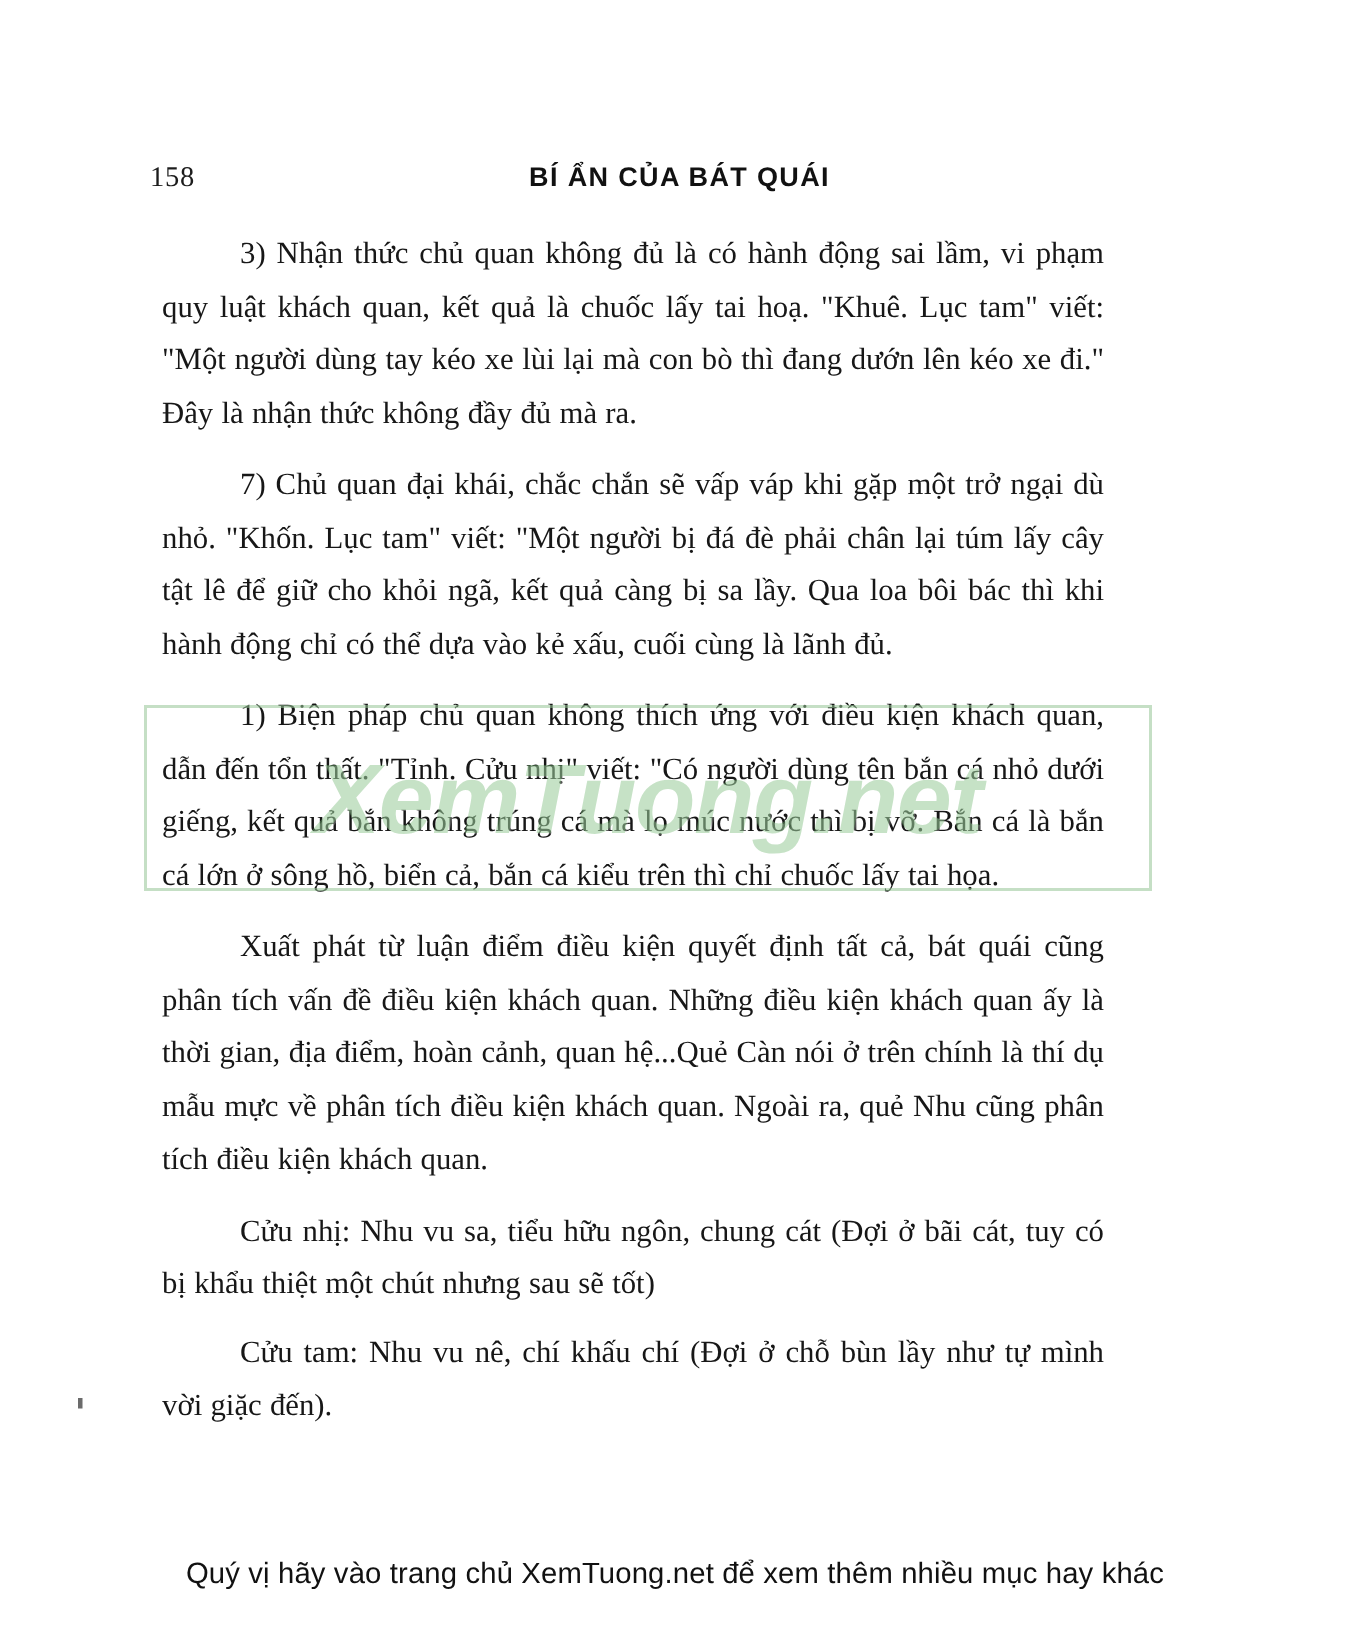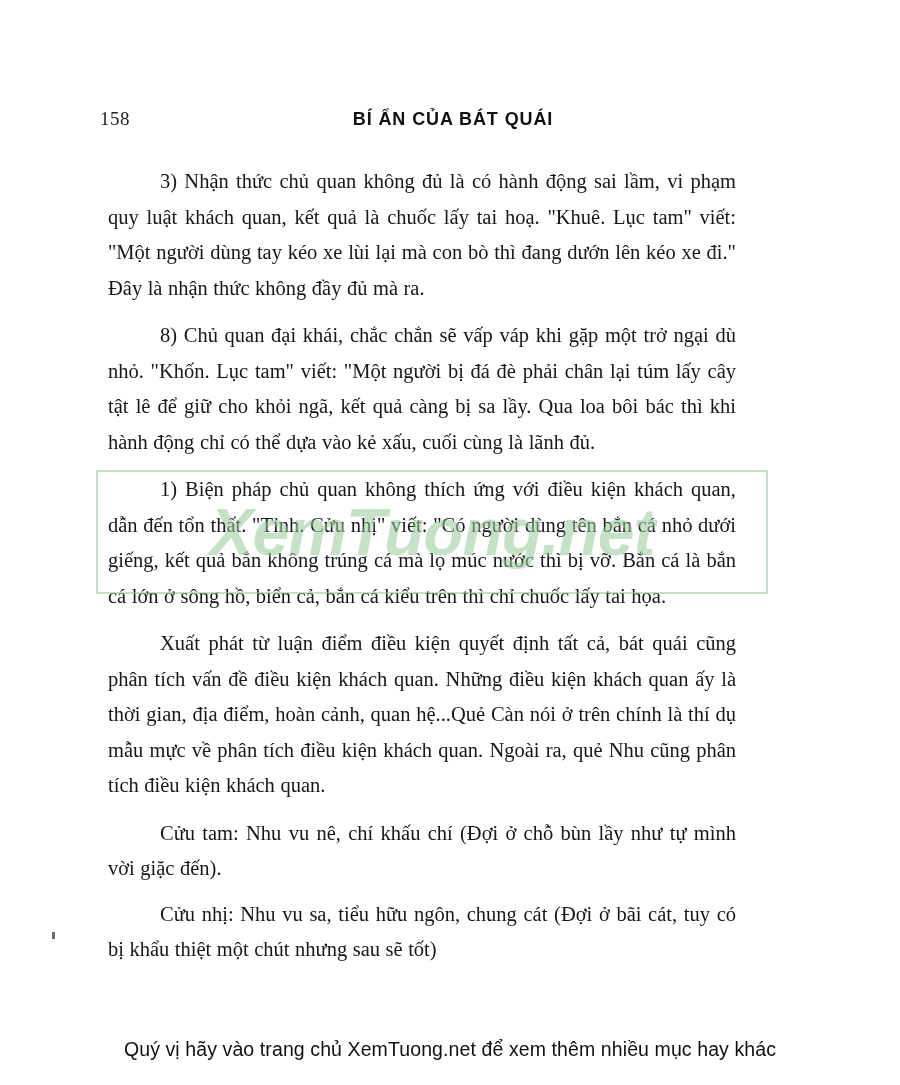--- a/index.html
+++ b/index.html
@@ -45,21 +45,21 @@
     font-weight: bold;
     font-size: 18px;
     letter-spacing: 0.9px;
     color: #111111;
     margin-right: 24px;
   }
 
   
   .content {
     position: absolute;
-    top: 164px;
+    top: 152px;
     left: 108px;
     width: 628px;
   }
   .para {
     font-size: 20.5px;
     line-height: 35.5px;
     text-align: justify;
     text-indent: 52px;
     margin: 0 0 12px 0;
     color: #171717;
@@ -137,25 +137,25 @@
 
 <div class="page">
 
   <div class="header">
     <span class="folio">158</span>
     <span class="running-title">BÍ ẨN CỦA BÁT QUÁI</span>
   </div>
 
   <div class="content">
     <p class="para">3) Nhận thức chủ quan không đủ là có hành động sai lầm, vi phạm quy luật khách quan, kết quả là chuốc lấy tai hoạ. "Khuê. Lục tam" viết: "Một người dùng tay kéo xe lùi lại mà con bò thì đang dướn lên kéo xe đi." Đây là nhận thức không đầy đủ mà ra.</p>
-    <p class="para">8) Chủ quan đại khái, chắc chắn sẽ vấp váp khi gặp một trở ngại dù nhỏ. "Khốn. Lục tam" viết: "Một người bị đá đè phải chân lại túm lấy cây tật lê để giữ cho khỏi ngã, kết quả càng bị sa lầy. Qua loa bôi bác thì khi hành động chỉ có thể dựa vào kẻ xấu, cuối cùng là lãnh đủ.</p>
+    <p class="para">7) Chủ quan đại khái, chắc chắn sẽ vấp váp khi gặp một trở ngại dù nhỏ. "Khốn. Lục tam" viết: "Một người bị đá đè phải chân lại túm lấy cây tật lê để giữ cho khỏi ngã, kết quả càng bị sa lầy. Qua loa bôi bác thì khi hành động chỉ có thể dựa vào kẻ xấu, cuối cùng là lãnh đủ.</p>
     <p class="para">1) Biện pháp chủ quan không thích ứng với điều kiện khách quan, dẫn đến tổn thất. "Tỉnh. Cửu nhị" viết: "Có người dùng tên bắn cá nhỏ dưới giếng, kết quả bắn không trúng cá mà lọ múc nước thì bị vỡ. Bắn cá là bắn cá lớn ở sông hồ, biển cả, bắn cá kiểu trên thì chỉ chuốc lấy tai họa.</p>
     <p class="para">Xuất phát từ luận điểm điều kiện quyết định tất cả, bát quái cũng phân tích vấn đề điều kiện khách quan. Những điều kiện khách quan ấy là thời gian, địa điểm, hoàn cảnh, quan hệ...Quẻ Càn nói ở trên chính là thí dụ mẫu mực về phân tích điều kiện khách quan. Ngoài ra, quẻ Nhu cũng phân tích điều kiện khách quan.</p>
+    <p class="para tight">Cửu nhị: Nhu vu sa, tiểu hữu ngôn, chung cát (Đợi ở bãi cát, tuy có bị khẩu thiệt một chút nhưng sau sẽ tốt)</p>
     <p class="para tight">Cửu tam: Nhu vu nê, chí khấu chí (Đợi ở chỗ bùn lầy như tự mình vời giặc đến).</p>
-    <p class="para tight">Cửu nhị: Nhu vu sa, tiểu hữu ngôn, chung cát (Đợi ở bãi cát, tuy có bị khẩu thiệt một chút nhưng sau sẽ tốt)</p>
   </div>
 
   <div class="watermark">
     <div class="wm-box">
       <span class="wm-text">XemTuong.net</span>
     </div>
   </div>
 
   <div class="margin-mark"></div>
 

